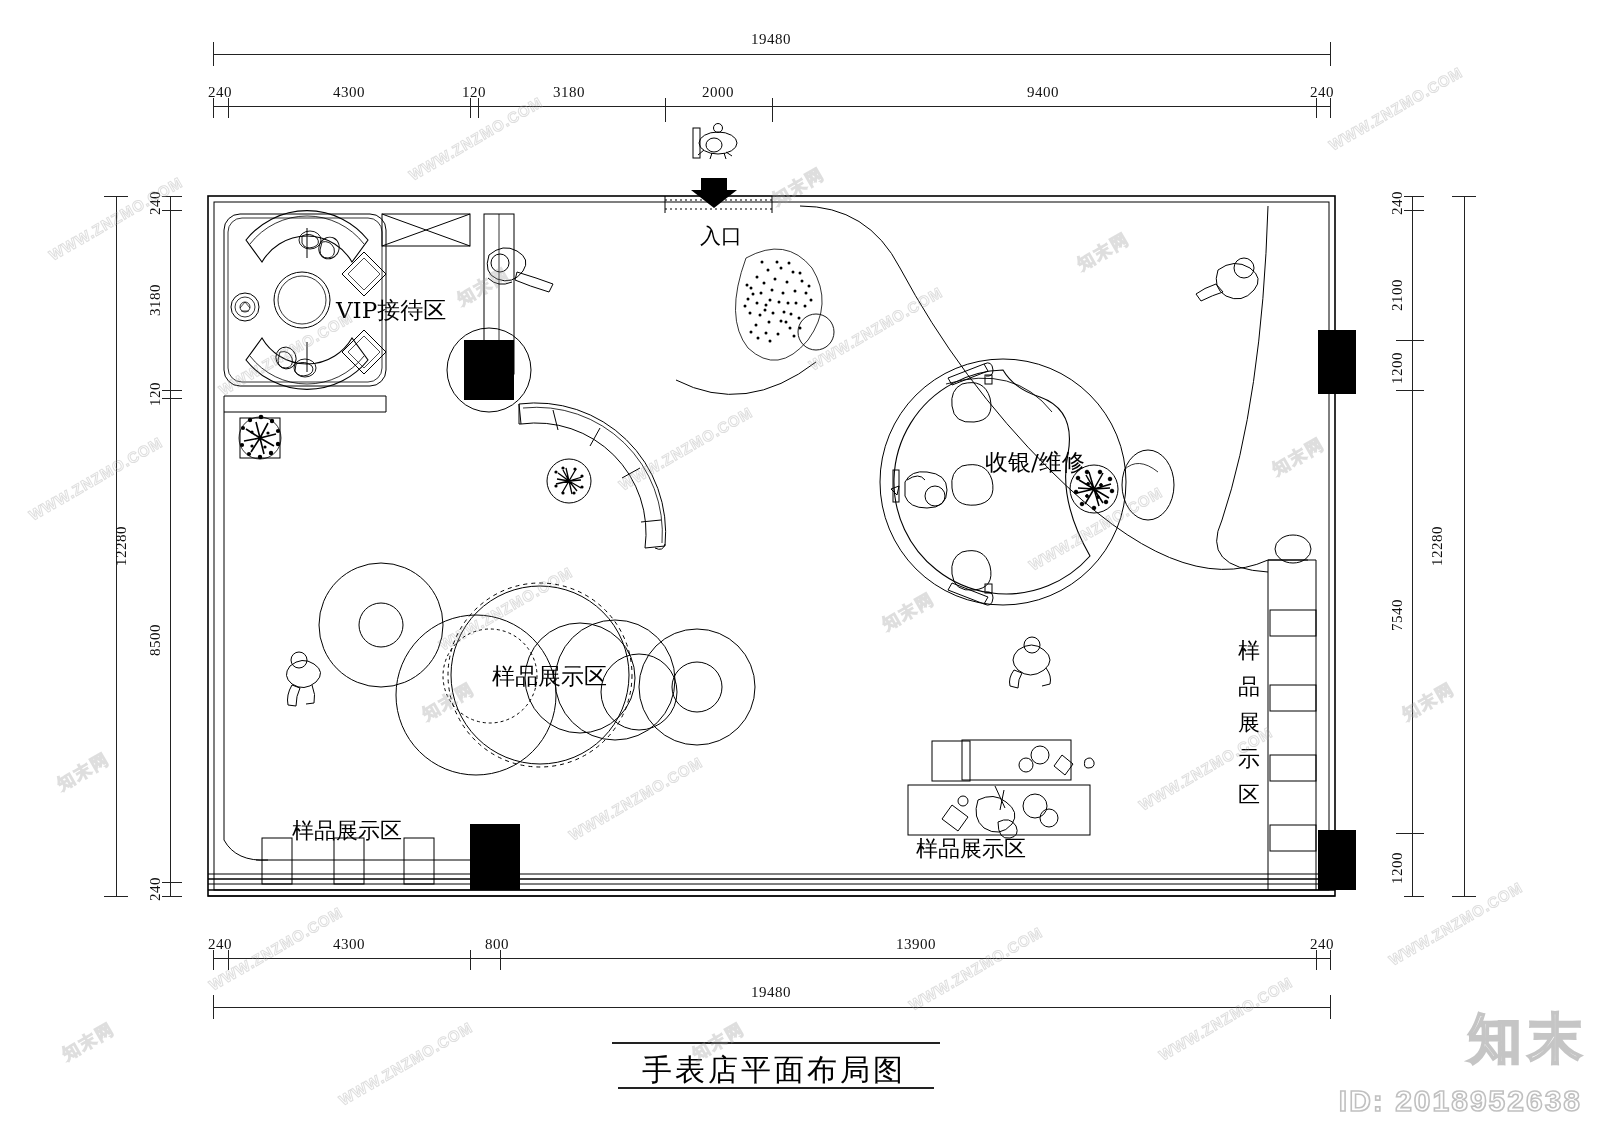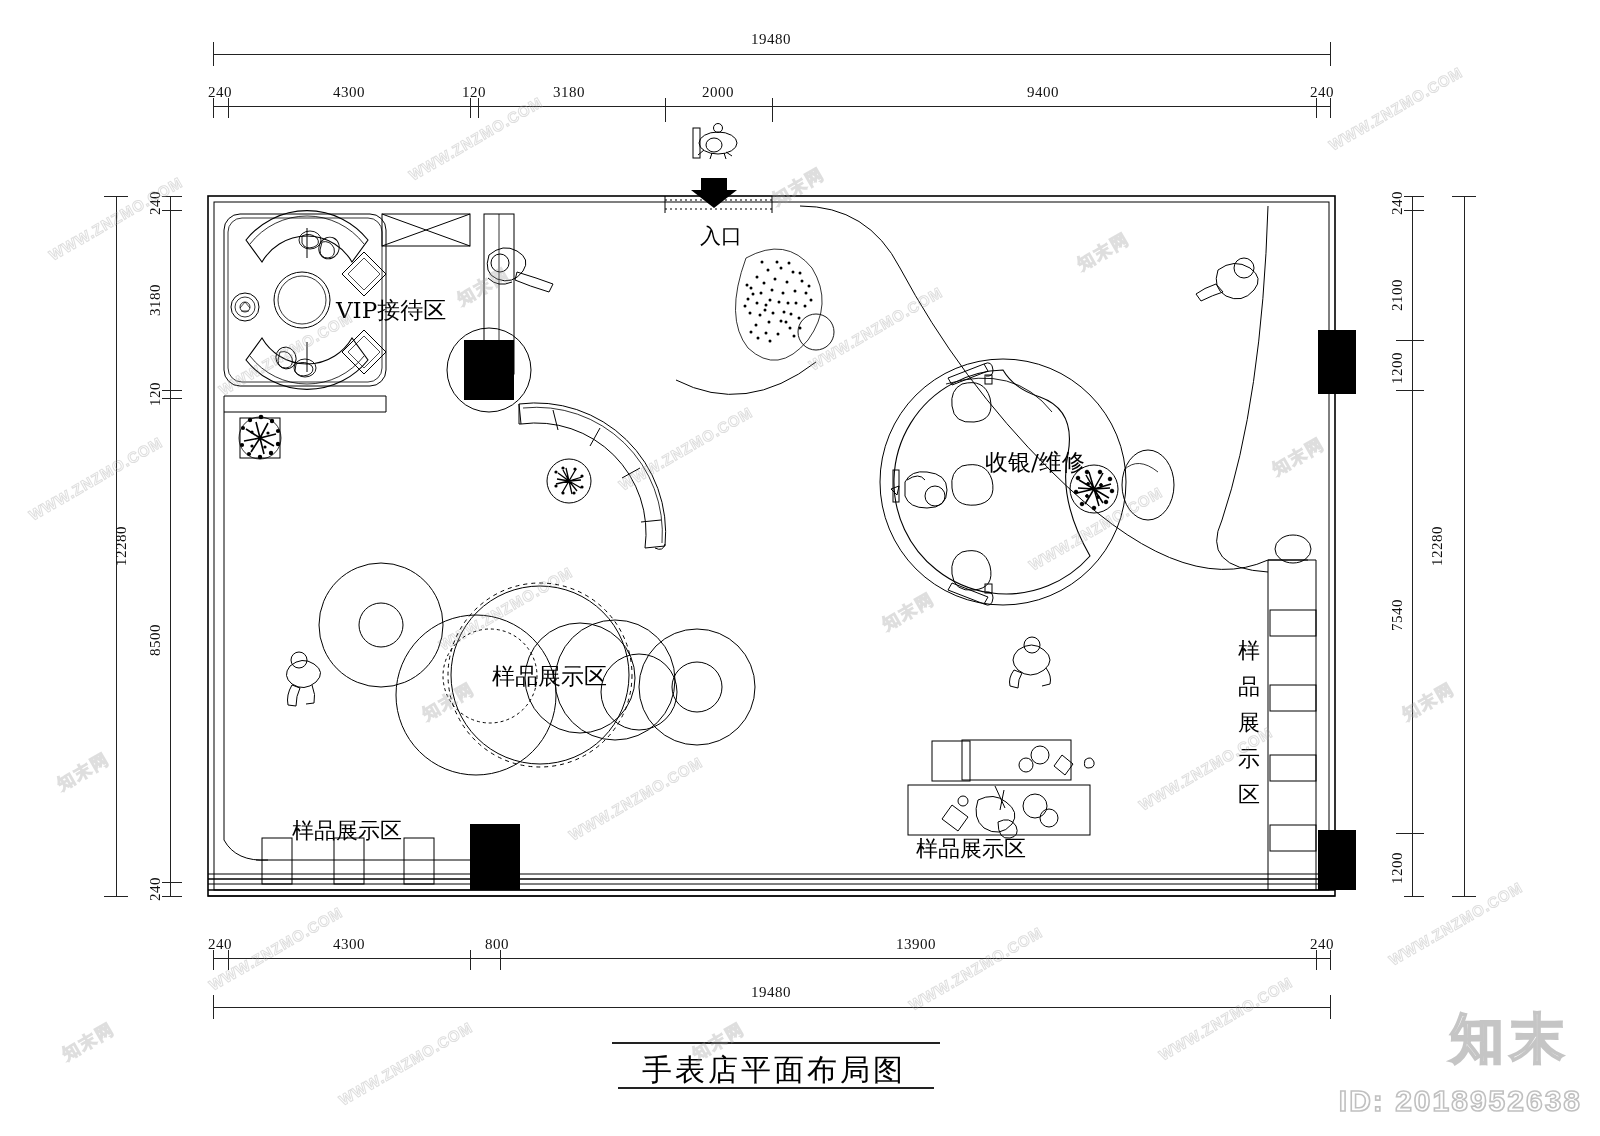--- a/index.html
+++ b/index.html
@@ -25,21 +25,21 @@
   .entrytxt{font-family:"DejaVu Serif","Liberation Serif",serif;font-size:21px;fill:#000;}
   .wm{
     position:absolute;color:transparent;
     -webkit-text-stroke:1px rgba(150,150,150,.40);
     font-family:"Liberation Sans","DejaVu Sans",sans-serif;
     font-weight:bold;white-space:nowrap;pointer-events:none;user-select:none;
   }
   .wm-sm{font-size:15px;letter-spacing:1px;-webkit-text-stroke:1px rgba(160,160,160,.35);}
   .wm-cn{font-size:17px;letter-spacing:2px;-webkit-text-stroke:1px rgba(160,160,160,.35);}
   #wm-logo{
-    position:absolute;right:30px;bottom:60px;font-size:54px;letter-spacing:6px;
+    position:absolute;right:12px;bottom:60px;font-size:54px;letter-spacing:6px;
     color:transparent;-webkit-text-stroke:2px rgba(150,150,150,.55);
     font-family:"DejaVu Serif","Liberation Serif",serif;font-weight:bold;
   }
   #wm-id{
     position:absolute;right:18px;bottom:18px;font-size:30px;letter-spacing:2px;
     color:transparent;-webkit-text-stroke:1.6px rgba(150,150,150,.6);
     font-family:"Liberation Sans","DejaVu Sans",sans-serif;font-weight:bold;
   }
 </style>
 </head>

